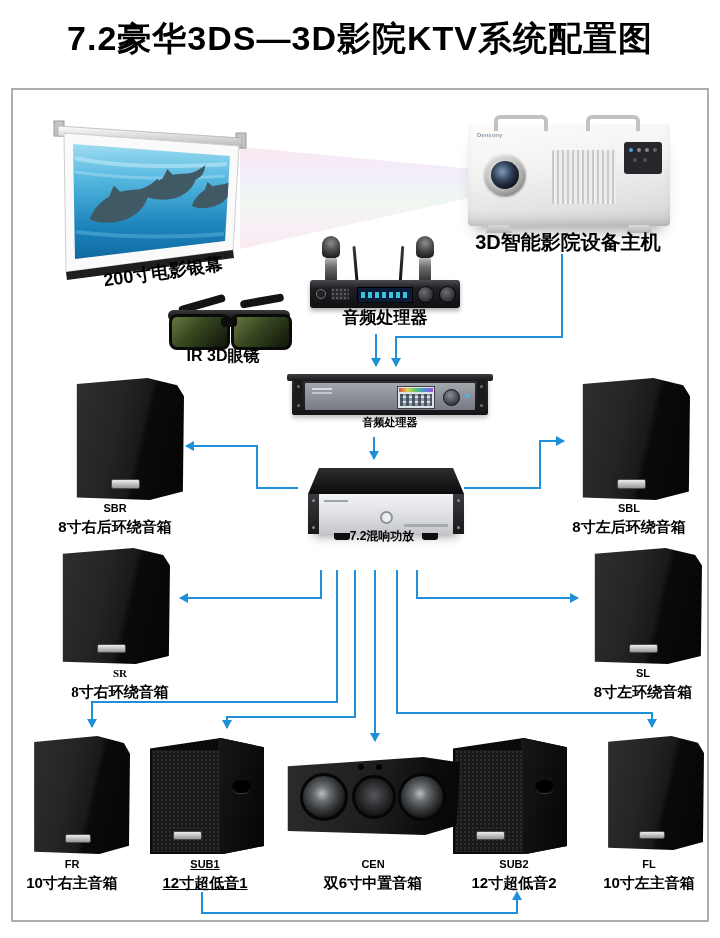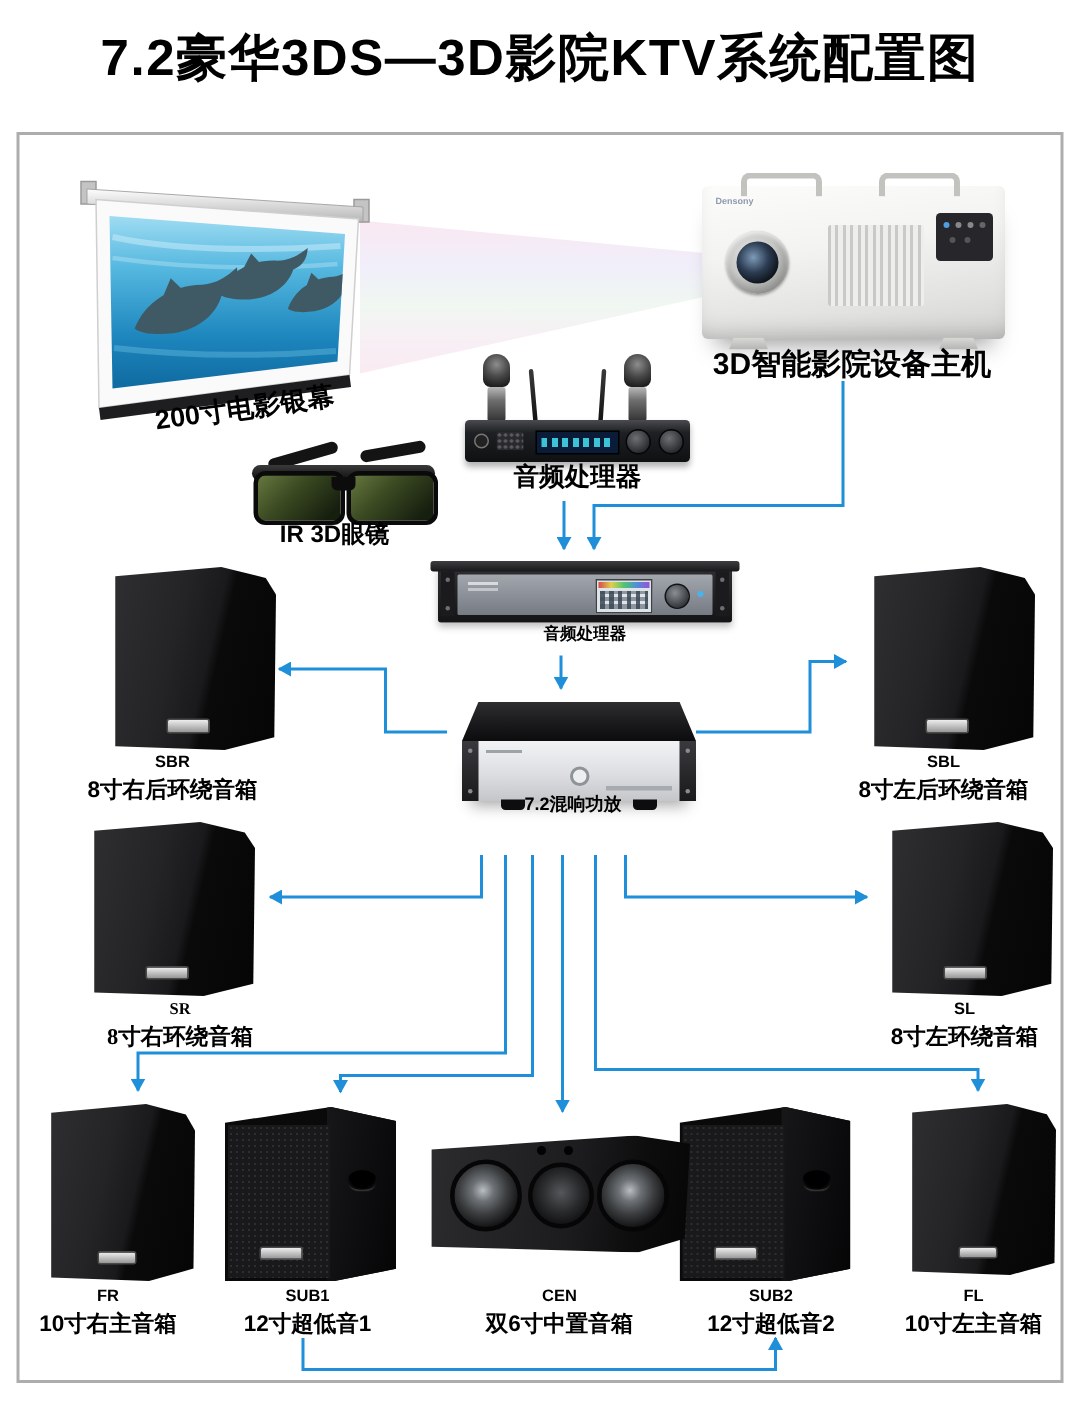--- a/index.html
+++ b/index.html
@@ -155,21 +155,21 @@
 
   
   .lb-screen{left:88px;top:260px;width:150px;font-size:18px;transform:rotate(-8deg);}
   .lb-projector{left:463px;top:229px;width:210px;font-size:20px;}
   .lb-mic{left:325px;top:306px;width:120px;font-size:17px;}
   .lb-glasses{left:158px;top:346px;width:130px;font-size:16px;}
   .lb-processor{left:310px;top:415px;width:160px;font-size:11px;}
   .lb-amp{left:299px;top:528px;width:166px;font-size:12px;}
   .lb-sbr{left:55px;top:498px;} .lb-sbl{left:569px;top:498px;}
   .lb-sr{left:60px;top:663px;font-family:Liberation Serif, serif;} .lb-sl{left:583px;top:663px;}
-  .lb-fr{left:12px;top:854px;} .lb-sub1{left:145px;top:854px;}
+  .lb-fr{left:12px;top:854px;} .lb-sub1{left:145px;top:854px;text-decoration:underline;}
   .lb-cen{left:313px;top:854px;} .lb-sub2{left:454px;top:854px;} .lb-fl{left:589px;top:854px;}
 </style>
 </head>
 <body>
 
 <div class="title">7.2豪华3DS—3D影院KTV系统配置图</div>
 <div class="frame"></div>
 
 <svg class="scene" width="720" height="938">
   <defs>

